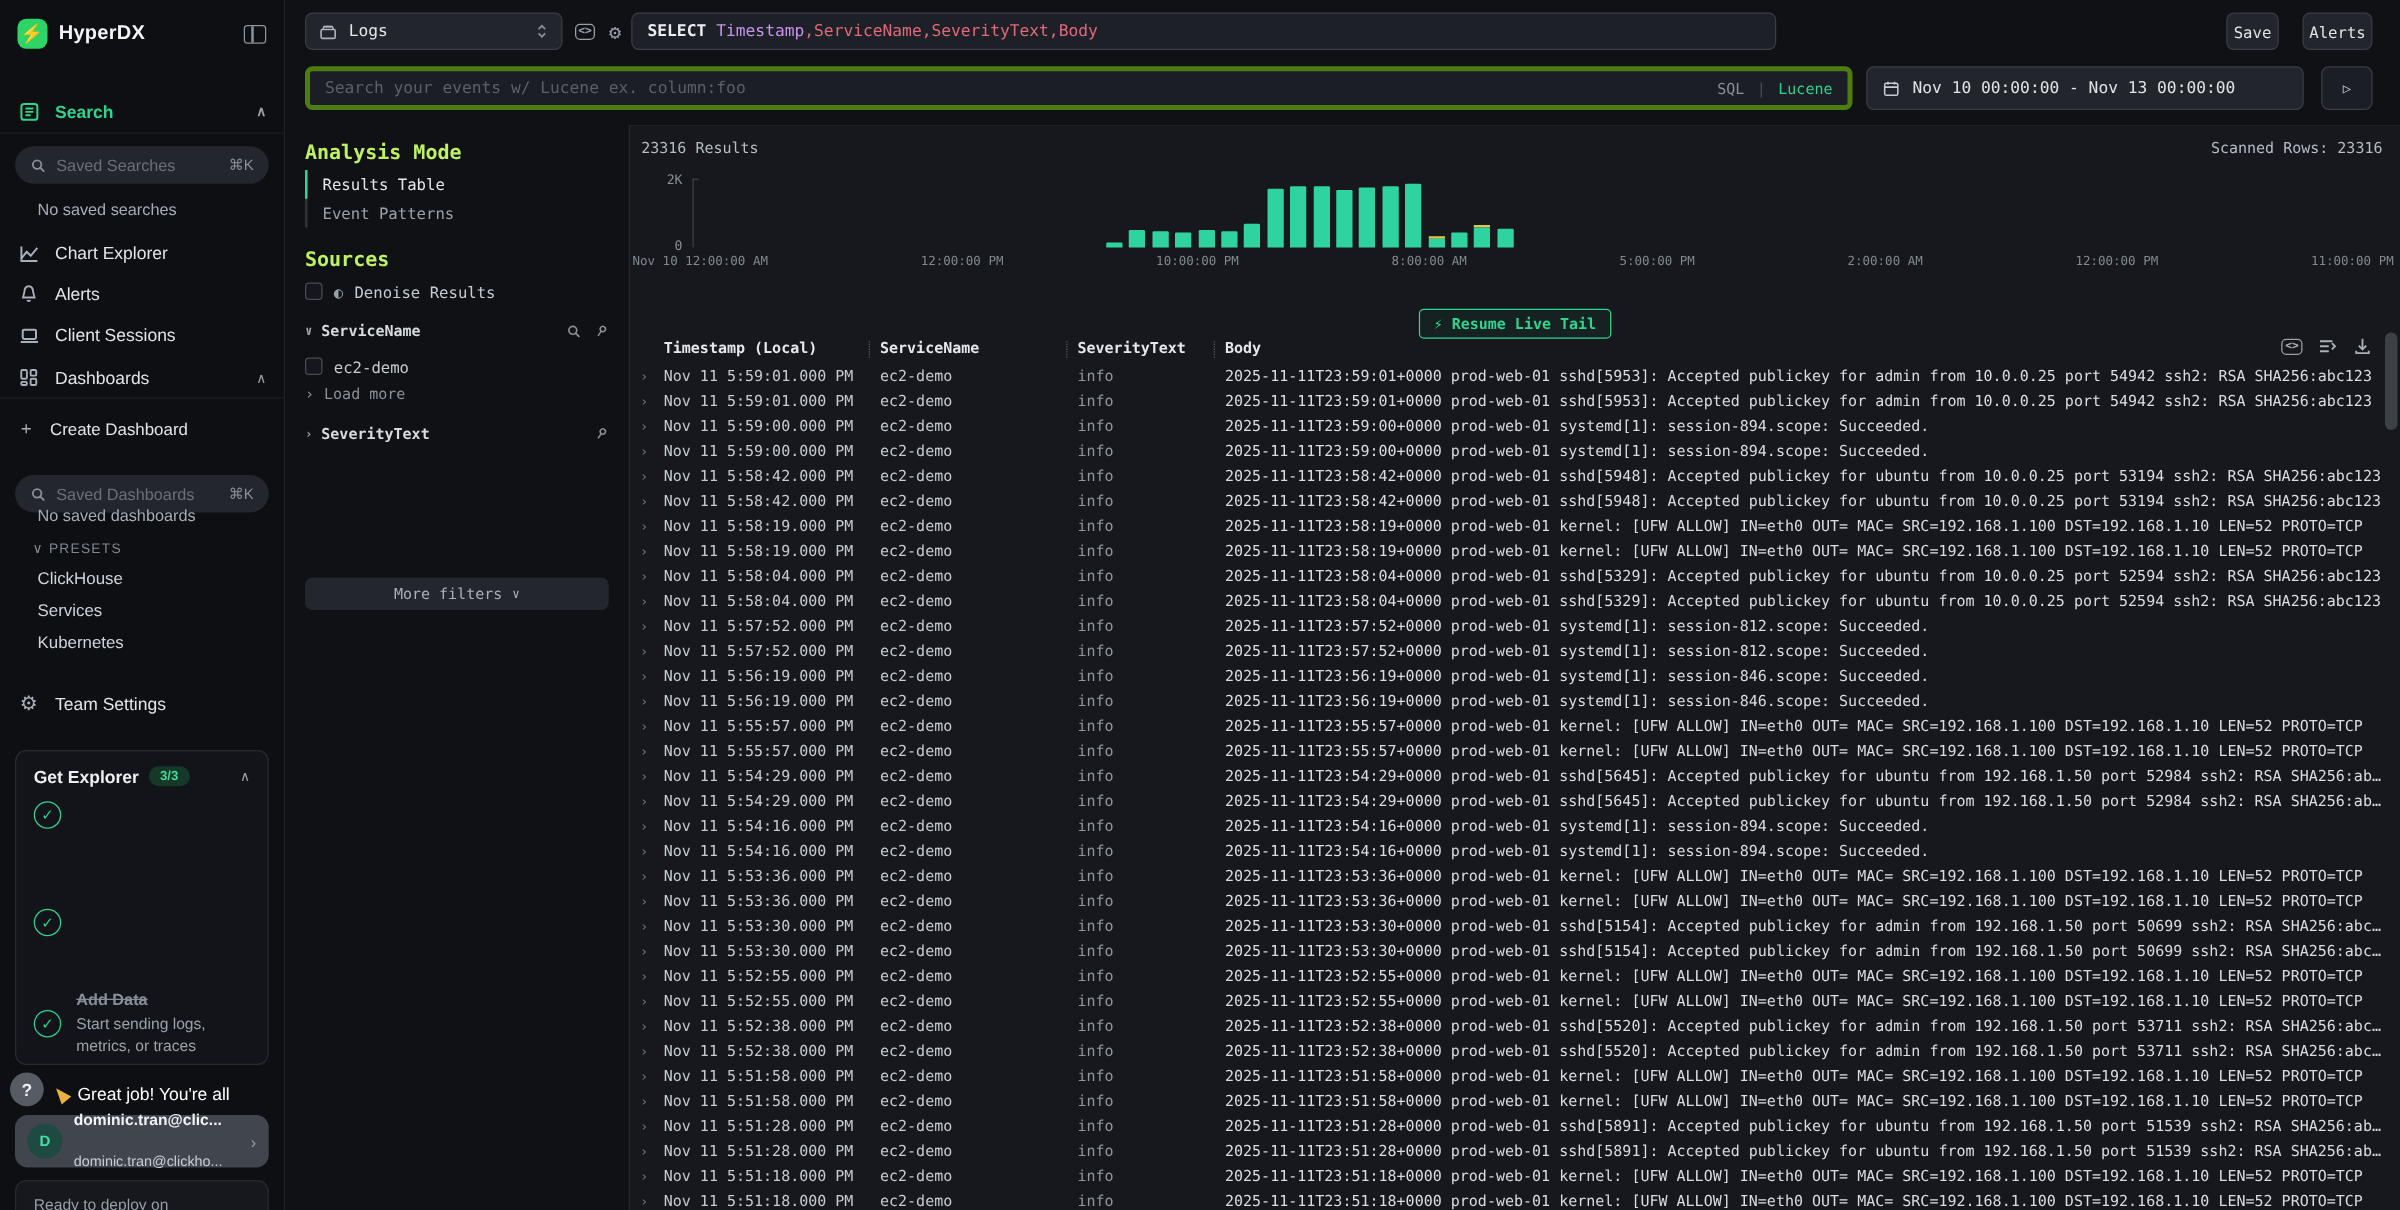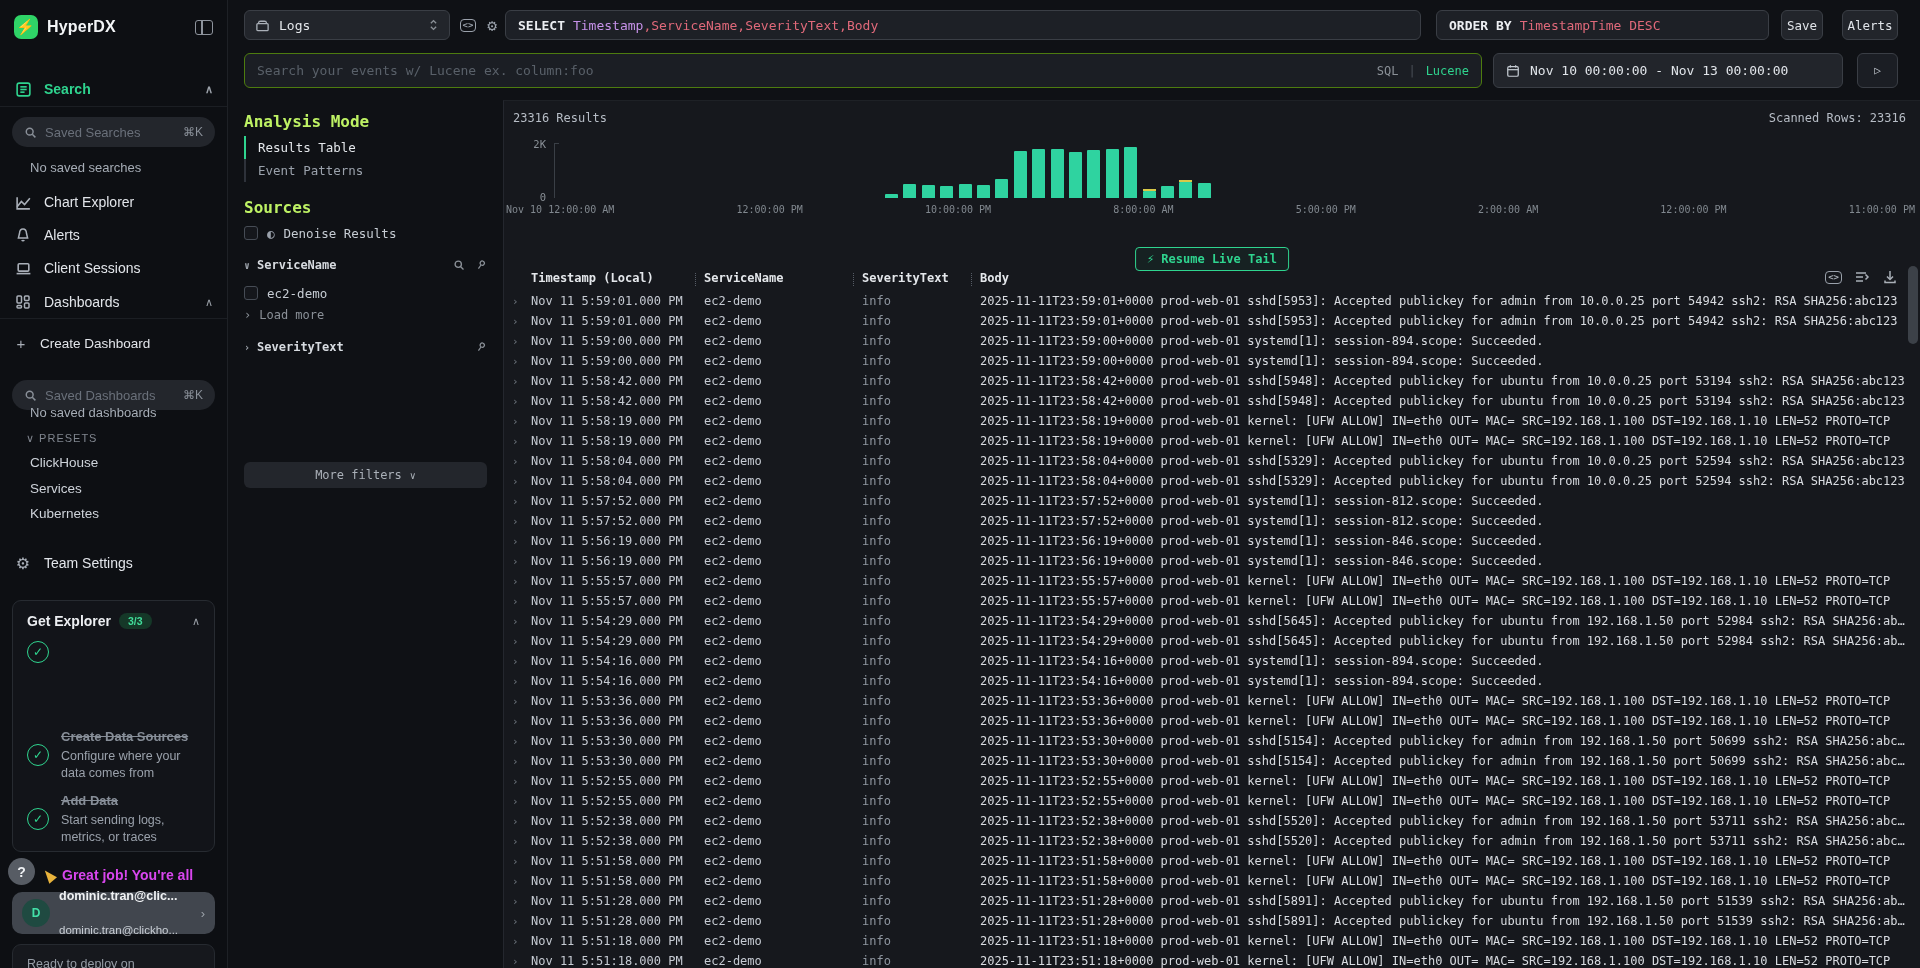--- a/index.html
+++ b/index.html
@@ -45,21 +45,21 @@
   .gs-caret { margin-left:auto; color:#9aa0a8; font-size:11px; }
   .gs-task { position:absolute; left:14px; right:12px; display:flex; gap:12px; }
   .gs-check { width:22px; height:22px; min-width:22px; border:1.5px solid #2fd48f; border-radius:50%;
               color:#2fd48f; display:flex; align-items:center; justify-content:center; font-size:12px; align-self:center; }
   .gs-tt { font-size:13px; font-weight:bold; color:#878e98; text-decoration:line-through; line-height:1.35; }
   .gs-td { font-size:12.5px; color:#9aa1ab; line-height:1.4; margin-top:2px; }
 
   .congrats { position:absolute; left:44px; top:866px; width:170px; display:flex; gap:8px; align-items:flex-start; z-index:0; }
   .cone { width:0; height:0; border-left:5px solid transparent; border-right:5px solid transparent;
           border-bottom:13px solid #e8b33c; transform:rotate(-40deg); margin-top:3px; }
-  .congrats-text { font-size:14px; font-weight:bold; color:#d946ef; line-height:1.3; }
+  .congrats-text { font-size:14px; font-weight:normal; color:#ffffff; line-height:1.3; }
   .help-bubble { position:absolute; left:8px; top:858px; width:27px; height:27px; border-radius:50%;
                  background:#575c64; color:#eef0f3; font-weight:bold; font-size:14px;
                  display:flex; align-items:center; justify-content:center; z-index:3; }
   .user-card { position:absolute; left:12px; right:12px; top:892px; height:42px; background:#41464e;
                border-radius:10px; display:flex; align-items:center; padding:0 10px; gap:9px; z-index:2; }
   .avatar { width:28px; height:28px; border-radius:50%; background:#1f4a41; color:#43e0a8;
             font-weight:bold; font-size:12px; display:flex; align-items:center; justify-content:center; }
   .user-name { font-size:12.5px; font-weight:bold; color:#f1f3f5; line-height:1.25; }
   .user-email { font-size:11.5px; color:#c9ced5; line-height:1.25;margin-top:19px; }
   .user-chev { margin-left:auto; color:#9aa0a8; font-size:13px; }
@@ -80,21 +80,21 @@
   .kw { color:#eceef2; font-weight:bold; }
   .fld-purple { color:#c792ea; }
   .fld-red { color:#e0697a; }
   .ob-box { left:1208px; top:10px; width:333px; height:30px; padding:0 12px; gap:8px; white-space:nowrap; overflow:hidden; }
   .btn { position:absolute; top:10px; height:30px; background:#22252b; border:1px solid #3a3e45; border-radius:6px;
          color:#e0e4e9; font-size:12.5px; display:flex; align-items:center; justify-content:center; cursor:pointer; }
   .btn-save { left:1553px; width:42px; }
   .btn-alerts { left:1614px; width:56px; }
 
   .search-box { position:absolute; left:16px; top:53px; width:1238px; height:35px; background:#1b1e24;
-                border:1px solid #4d7c0f; border-radius:6px; display:flex; align-items:center; padding:0 12px; gap:10px; }
+                border:4px solid #4d7c0f; border-radius:6px; display:flex; align-items:center; padding:0 12px; gap:10px; }
   .search-box input { flex:1; background:transparent; border:none; outline:none; color:#d6dae0;
                       font-family:"DejaVu Sans Mono",monospace; font-size:13px; }
   .search-box input::placeholder { color:#596069; }
   .lang-sql { color:#8a9097; font-size:12px; cursor:pointer; }
   .lang-sep { color:#4a4f57; font-size:12px; }
   .lang-lucene { color:#2fd48f; font-size:12px; cursor:pointer; }
   .date-box { position:absolute; left:1265px; top:53px; width:350px; height:35px; background:#22252b;
               border:1px solid #3a3e45; border-radius:6px; display:flex; align-items:center; padding:0 12px; gap:10px;
               font-size:13px; color:#e0e4e9; cursor:pointer; }
   .play-btn { position:absolute; left:1629px; top:53px; width:41px; height:35px; background:#1b1e24;
@@ -263,24 +263,20 @@
       <div class="gs-head">
         <span class="gs-title">Get Explorer</span>
         <span class="gs-badge">3/3</span>
         <span class="gs-caret">∧</span>
       </div>
       <div class="gs-task" style="top:40px;">
         <span class="gs-check">✓</span>
       </div>
       <div class="gs-task" style="top:126px;">
         <span class="gs-check">✓</span>
-        <span style="width:158px;">
-          <span class="gs-tt">Create Data Sources</span>
-          <div class="gs-td">Configure where your data comes from</div>
-        </span>
       </div>
       <div class="gs-task" style="top:190px;">
         <span class="gs-check">✓</span>
         <span style="width:150px;">
           <span class="gs-tt">Add Data</span>
           <div class="gs-td">Start sending logs, metrics, or traces</div>
         </span>
       </div>
     </div>
 
@@ -327,24 +323,20 @@
       </span>
     <span class="tb-iconbtn" style="left:254px; font-size:16px;">
         <span>⚙</span>
       </span>
 
     <div class="tb-box sql-box">
       <span class="kw">SELECT</span>
       <span style="letter-spacing:0;"><span class="fld-purple">Timestamp</span><span class="fld-red">,ServiceName,SeverityText,Body</span></span>
     </div>
 
-    <div class="tb-box ob-box">
-      <span class="kw">ORDER BY</span>
-      <span class="fld-red">TimestampTime DESC</span>
-    </div>
 
     <div class="btn btn-save">Save</div>
     <div class="btn btn-alerts">Alerts</div>
 
     <div class="search-box">
       <input placeholder="Search your events w/ Lucene ex. column:foo" style="">
       <span class="lang-sql">SQL</span>
       <span class="lang-sep">|</span>
       <span class="lang-lucene">Lucene</span>
     </div>

